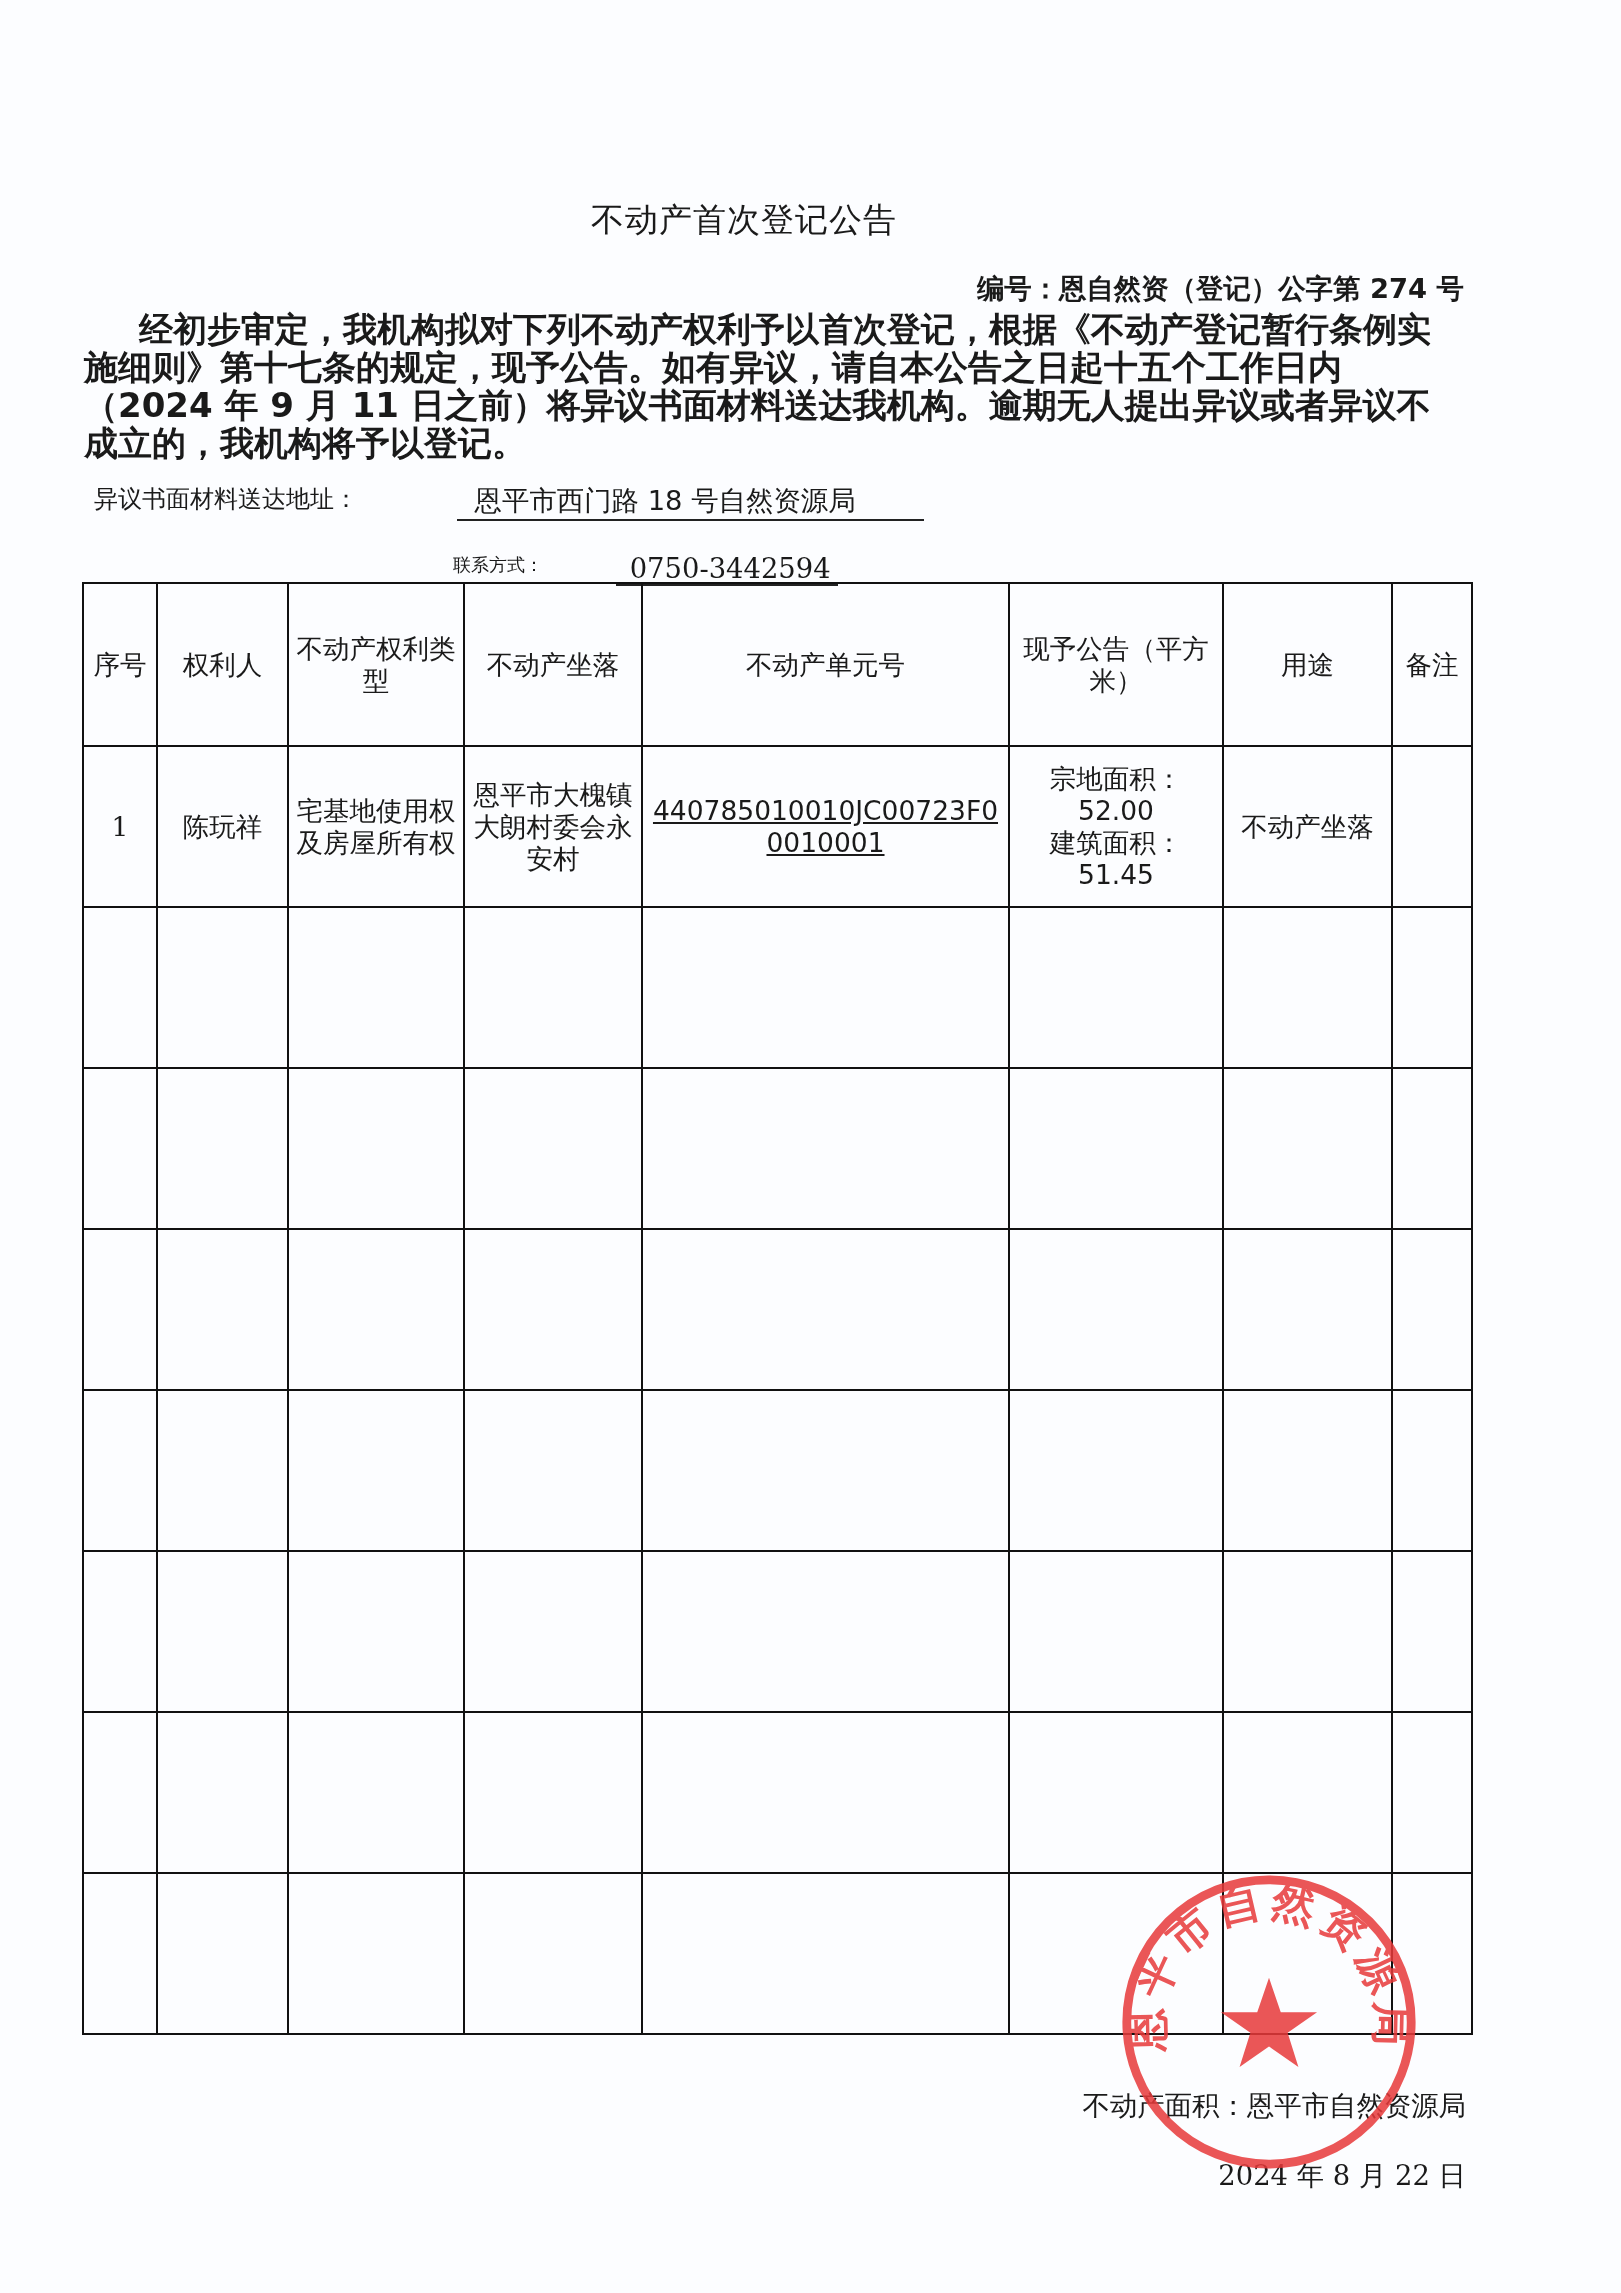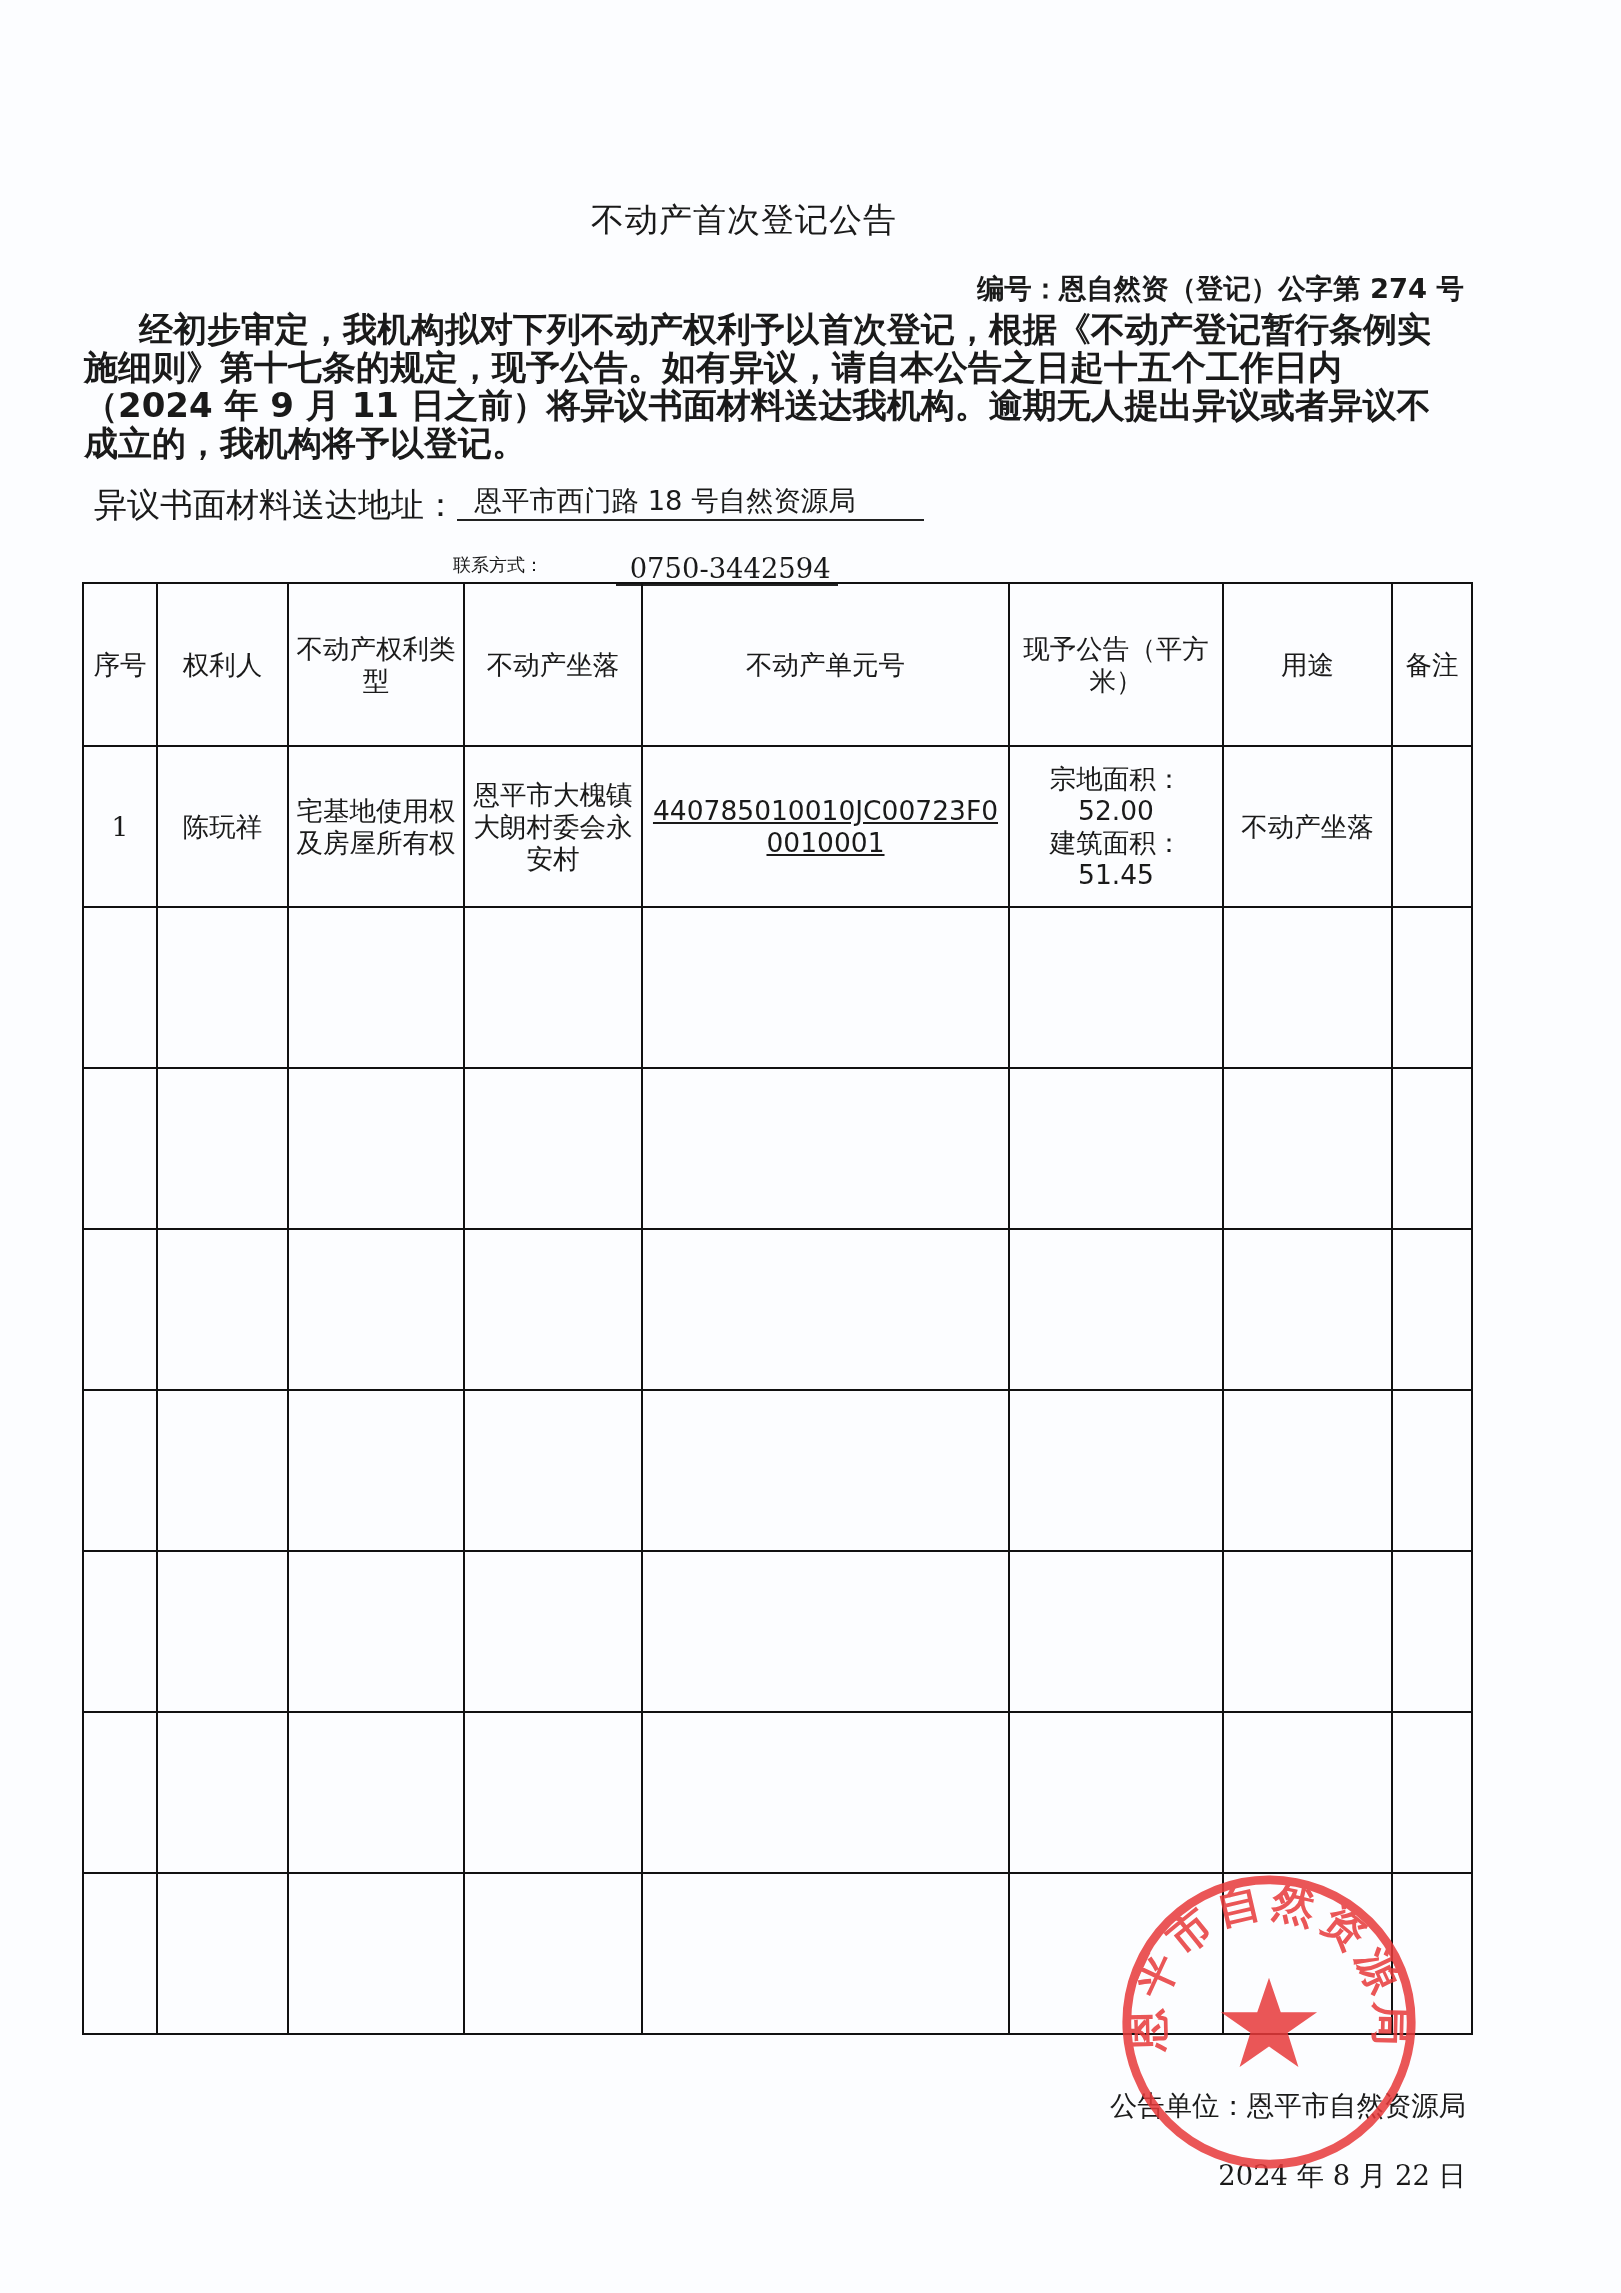--- a/index.html
+++ b/index.html
@@ -4,21 +4,21 @@
 <style>
   html, body { margin:0; padding:0; }
   body {
     width:1621px; height:2294px; background:#fcfdff; position:relative; overflow:hidden;
     font-family:"DejaVu Serif","Liberation Serif",serif; color:#1a1a1a;
   }
   .abs { position:absolute; }
   .title { left:0; width:1488px; top:198px; text-align:center; font-size:33px; letter-spacing:1px; font-family:"DejaVu Sans","Liberation Sans",sans-serif; }
   .docno { right:157px; top:271px; font-size:27.4px; font-weight:bold; font-family:"DejaVu Sans","Liberation Sans",sans-serif; }
   .para { left:84px; width:1372px; top:310px; font-size:34px; line-height:38px; text-indent:55px; font-family:"DejaVu Sans","Liberation Sans",sans-serif;font-weight:bold; }
-  .addr-label { left:94px; top:483px; font-size:33px; font-family:Liberation Sans, sans-serif; }
+  .addr-label { left:94px; top:483px; font-size:24px; font-family:Liberation Sans, sans-serif; }
   .addr-val { left:457px; top:483px; font-size:27.4px; border-bottom:2px solid #222; padding:0 0 0 17.6px; width:449px; font-family:"DejaVu Sans","Liberation Sans",sans-serif; }
   .contact-label { left:453px; top:553px; font-size:18px; font-family:"DejaVu Sans","Liberation Sans",sans-serif; }
   .contact-val { left:616px; top:553px; font-size:27.4px; border-bottom:2px solid #222; padding:0 0 0 13.7px; width:208px; }
 
   table.grid {
     position:absolute; left:82px; top:582px; border-collapse:collapse;
     width:1390px; table-layout:fixed;
   }
   table.grid td, table.grid th {
     border:2px solid #111; text-align:center; vertical-align:middle;
@@ -147,21 +147,21 @@
         <td></td>
         <td></td>
         <td></td>
         <td></td>
         <td></td>
         <td></td>
       </tr>
 </tbody>
   </table>
 
-<div class="abs footer-unit">公告单位：恩平市自然资源局</div>
+<div class="abs footer-unit">不动产面积：恩平市自然资源局</div>
 <div class="abs footer-date">2024 年 8 月 22 日</div>
 
 <svg class="abs stamp" viewBox="0 0 310 310">
   <defs>
     <path id="arc" d="M 50 190 A 110 110 0 1 1 260 190"></path>
   </defs>
   <circle cx="155" cy="155" r="145" fill="none" stroke="#e8393a" stroke-width="9"></circle>
   <text font-size="44" fill="#e8393a" font-family="DejaVu Sans, sans-serif" font-weight="bold" letter-spacing="6">
     <textPath href="#arc" startOffset="50%" text-anchor="middle">恩平市自然资源局</textPath>
   </text>

